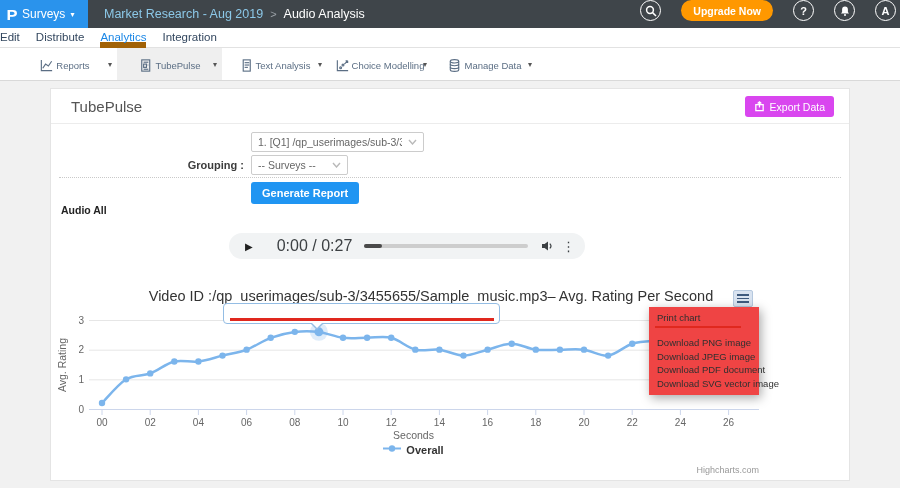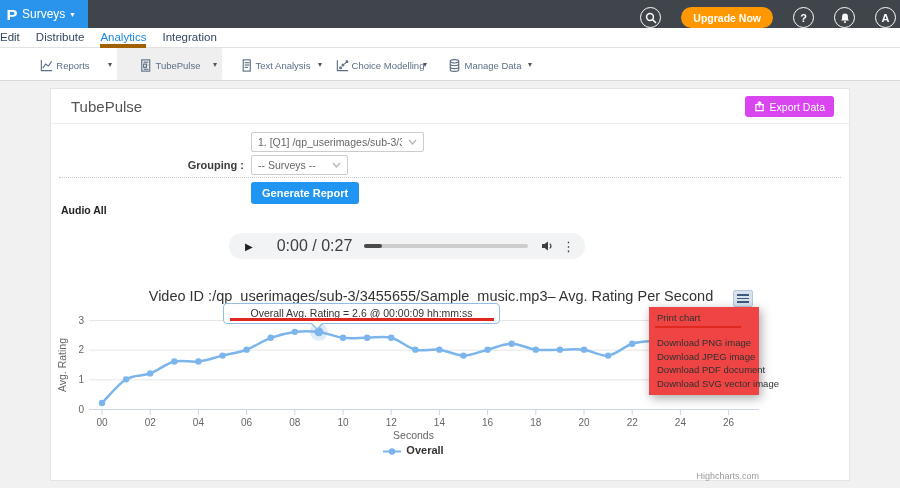--- a/index.html
+++ b/index.html
@@ -10,29 +10,29 @@
   
   .hdr { position:absolute; left:0; top:0; width:900px; height:28px; background:#3f454a; display:flex; align-items:center; }
   .logo-box { position:absolute; left:0; top:0; width:88px; height:28px; background:#2a93ec; display:flex; align-items:center; gap:5px; padding-left:7px; color:#fff; }
   .logo-glyph { font-weight:bold; font-size:15px; transform:scaleX(1.1); }
   .product { font-size:12px; }
   .caret-w { font-size:8px; padding-top:1px; }
   .crumbs { position:absolute; left:104px; top:0; height:28px; display:flex; align-items:center; gap:7px; font-size:12.5px; }
   .crumb-link { color:#8cc8e8; cursor:pointer; }
   .crumb-sep { color:#9aa0a6; font-size:11px; }
   .crumb-cur { color:#ffffff; }
-  .hdr-right { position:absolute; right:4px; top:0; height:28px; display:flex; align-items:flex-end; gap:20px; }
+  .hdr-right { position:absolute; right:4px; top:0; height:28px; display:flex; align-items:flex-start; gap:20px; }
   .circ { width:21px; height:21px; border:1.5px solid #fff; border-radius:50%; display:flex; align-items:center; justify-content:center; color:#fff; font-size:11px; font-weight:bold; cursor:pointer; }
   .upgrade { height:21px; background:#ff9800; border:none; border-radius:11px; color:#fff; font-size:10.5px; font-weight:bold; padding:0 12px; cursor:pointer; font-family:inherit; }
 
   
   .nav { position:absolute; left:0; top:28px; width:900px; height:20px; background:#fff; border-bottom:1px solid #e2e2e2; display:flex; align-items:center; }
   .nav-item { font-size:11.5px; color:#33475f; margin-left:16px; height:20px; line-height:19px; cursor:pointer; }
   .nav-item:first-child { margin-left:0; }
-  .nav-item.active { color:#1b87e6; border-bottom:4px solid #a16207; }
+  .nav-item.active { color:#1b87e6; border-bottom:6px solid #a16207; }
   .responses { position:absolute; right:9px; font-size:10px; color:#ec6b43;margin-top:35px; }
 
   
   .toolbar { position:absolute; left:0; top:48px; width:900px; height:33px; background:#fff; border-bottom:1px solid #d9d9d9; display:flex; align-items:stretch; padding-left:12px; }
   .tb-group { width:105px; display:flex; align-items:center; position:relative; }
   .tb-group.active { background:#efefef; }
   .tb-item { flex:1; display:flex; flex-direction:row; align-items:center; justify-content:center; gap:2px; cursor:pointer; padding-top:3px; }
   .tb-item svg { width:15px; height:15px; stroke:#5b6e84; fill:none; stroke-width:1.2; }
   .tb-label { font-size:9.5px; color:#5b6e84; }
   .tb-caret { font-size:8px; color:#555; position:absolute; right:5px; top:12px; cursor:pointer; }
@@ -60,23 +60,23 @@
   .audio-played { position:absolute; left:0; top:0; height:4px; width:18px; background:#4a4a4a; border-radius:2px; }
   .audio-vol { width:14px; height:14px; cursor:pointer; flex:none; }
   .audio-kebab { font-size:13px; color:#3c4043; margin:0 10px 0 8px; cursor:pointer; }
 
   
   .chart-wrap { position:absolute; left:0; top:190px; width:800px; height:203px; }
   .chart-title { position:absolute; left:0; top:9px; width:760px; text-align:center; font-size:14.5px; color:#333; }
   #chart-canvas { position:absolute; left:5px; top:27px; }
   #chart-canvas text { font-family:"Liberation Sans", sans-serif; }
   .xaxis-label { position:absolute; left:5px; top:150px; width:715px; text-align:center; font-size:10.5px; color:#666; }
-  .legend { position:absolute; left:5px; top:165px; width:715px; display:flex; align-items:flex-end; justify-content:center; gap:5px; cursor:pointer; }
+  .legend { position:absolute; left:5px; top:165px; width:715px; display:flex; align-items:flex-start; justify-content:center; gap:5px; cursor:pointer; }
   .legend-label { font-size:11px; font-weight:bold; color:#333; }
-  .credit { position:absolute; right:92px; top:192px; font-size:9px; color:#999; cursor:pointer; }
+  .credit { position:absolute; right:92px; top:186px; font-size:9px; color:#999; cursor:pointer; }
 
   .burger-btn { position:absolute; left:682px; top:11px; width:20px; height:17px; background:#d9e3f0; border:1px solid #b5c8de; border-radius:2px; display:flex; flex-direction:column; justify-content:center; gap:2px; padding:0 3px; cursor:pointer; }
   .burger-btn i { display:block; height:1.5px; background:#3e5a7e; }
 
   .tooltip { position:absolute; left:172px; top:24px; width:277px; height:21px; background:rgba(255,255,255,.96); border:1px solid #94bde4; border-radius:4px; z-index:5; }
   .tooltip-text { position:absolute; left:0; top:3px; width:100%; text-align:center; font-size:10.5px; color:#333; white-space:nowrap; }
   .tooltip-underline { position:absolute; left:6px; bottom:2px; width:264px; height:3px; background:#e0281e; }
   .tooltip-arrow-b { position:absolute; left:87px; top:20px; border:6px solid transparent; border-top-color:#94bde4; }
   .tooltip-arrow-f { position:absolute; left:88px; top:19px; border:5px solid transparent; border-top-color:#ffffff; }
 
@@ -88,20 +88,25 @@
 </head>
 <body>
 
 <div id="app">
 
   <div class="hdr">
     <div class="logo-box">
       <span class="logo-glyph">P</span>
       <span class="product">Surveys</span>
       <span class="caret-w">▾</span>
+    </div>
+    <div class="crumbs">
+      <span class="crumb-link">Market Research - Aug 2019</span>
+      <span class="crumb-sep">&gt;</span>
+      <span class="crumb-cur">Audio Analysis</span>
     </div>
     <div class="hdr-right">
       <div class="circ">
         <svg width="12" height="12" viewBox="0 0 12 12" fill="none" stroke="#fff" stroke-width="1.5">
             <circle cx="5" cy="5" r="3.4"></circle>
             <line x1="7.6" y1="7.6" x2="11" y2="11"></line>
           </svg>
       </div>
       <button class="upgrade">Upgrade Now</button>
       <div class="circ">?</div>
@@ -314,21 +319,20 @@
 
       <div class="credit">Highcharts.com</div>
 
       <div class="burger-btn" aria-label="chart menu">
         <i></i>
           <i></i>
           <i></i>
       </div>
 
       <div class="tooltip">
-        <div class="tooltip-text">Overall Avg. Rating = 2.6 @ 00:00:09 hh:mm:ss</div>
         <div class="tooltip-underline"></div>
         <div class="tooltip-arrow-b"></div>
         <div class="tooltip-arrow-f"></div>
       </div>
 
       <div class="ctx-menu">
         <div class="ctx-item first">Print chart</div>
         <div class="ctx-underline"></div>
         <div class="ctx-item">Download PNG image</div>
         <div class="ctx-item">Download JPEG image</div>

